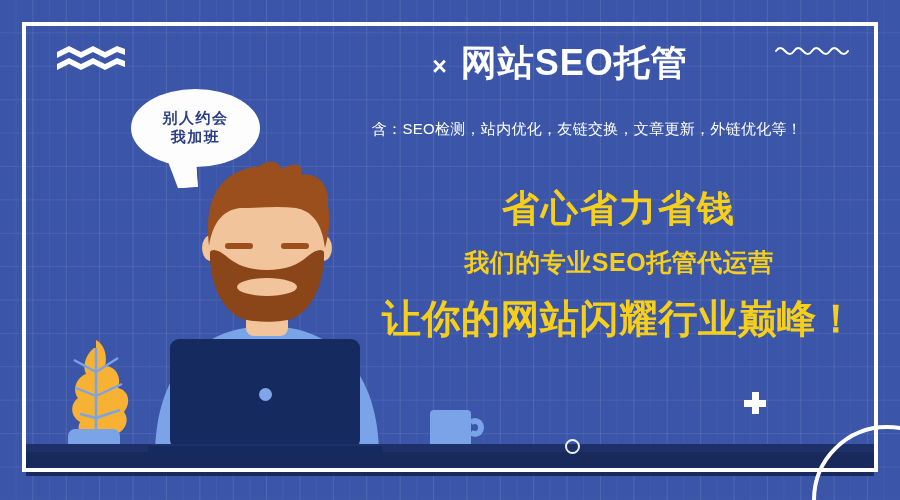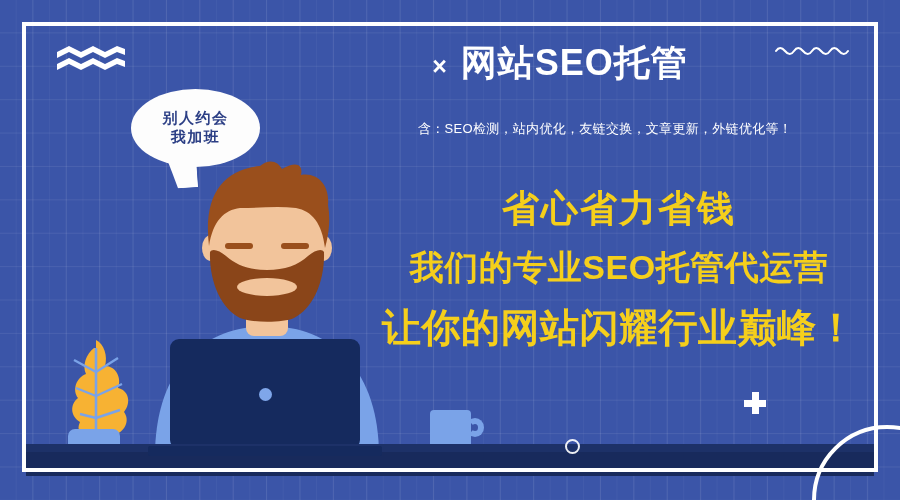--- a/index.html
+++ b/index.html
@@ -90,34 +90,34 @@
   }
   .title-x {
     color:#ffffff; font-size:25px; font-weight:700; line-height:1;
     transform:translateY(4px);
   }
   .title {
     color:#ffffff; font-size:36px; font-weight:700;
     letter-spacing:1px; line-height:1.05; white-space:nowrap;
   }
   .subtitle {
-    position:absolute; left:330px; top:120px; width:550px;
-    color:#ffffff; font-size:13px; font-weight:400;
+    position:absolute; left:312px; top:120px; width:550px;
+    color:#ffffff; font-size:15px; font-weight:400;
     letter-spacing:.3px; white-space:nowrap;
     text-align:center;
   }
 
   
   .pitch { position:absolute; left:378px; top:190px; width:482px; }
   .pitch-line {
     color:#f5cf1b; font-weight:700; white-space:nowrap;
     text-align:center; line-height:1;
   }
   .pitch-line.l1 { font-size:37px; letter-spacing:2px; margin-bottom:23px; }
-  .pitch-line.l2 { font-size:34px; letter-spacing:.5px; margin-bottom:24px; }
+  .pitch-line.l2 { font-size:25px; letter-spacing:.5px; margin-bottom:24px; }
   .pitch-line.l3 { font-size:39px; letter-spacing:.5px; }
 
   
   .bubble {
     position:absolute; left:131px; top:89px;
     width:129px; height:78px;
     background:#fdfdfd; border-radius:50%;
     display:flex; flex-direction:column;
     align-items:center; justify-content:center;
     line-height:1.25;

